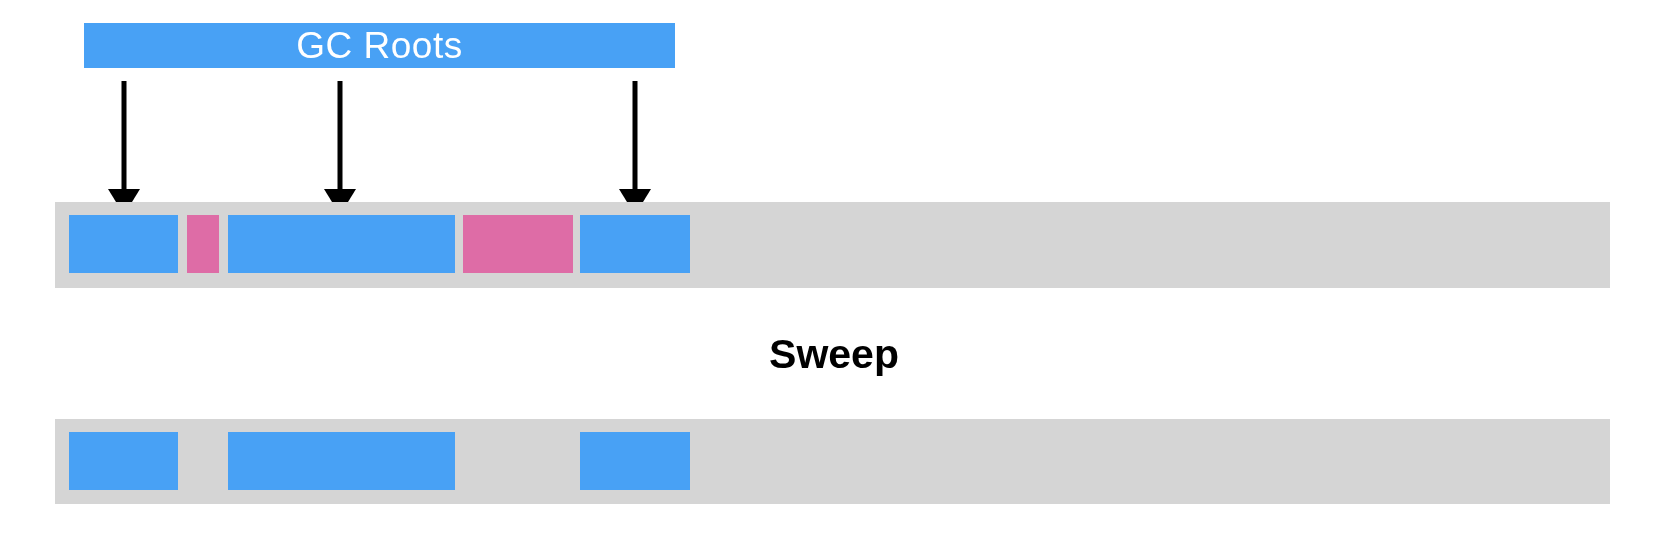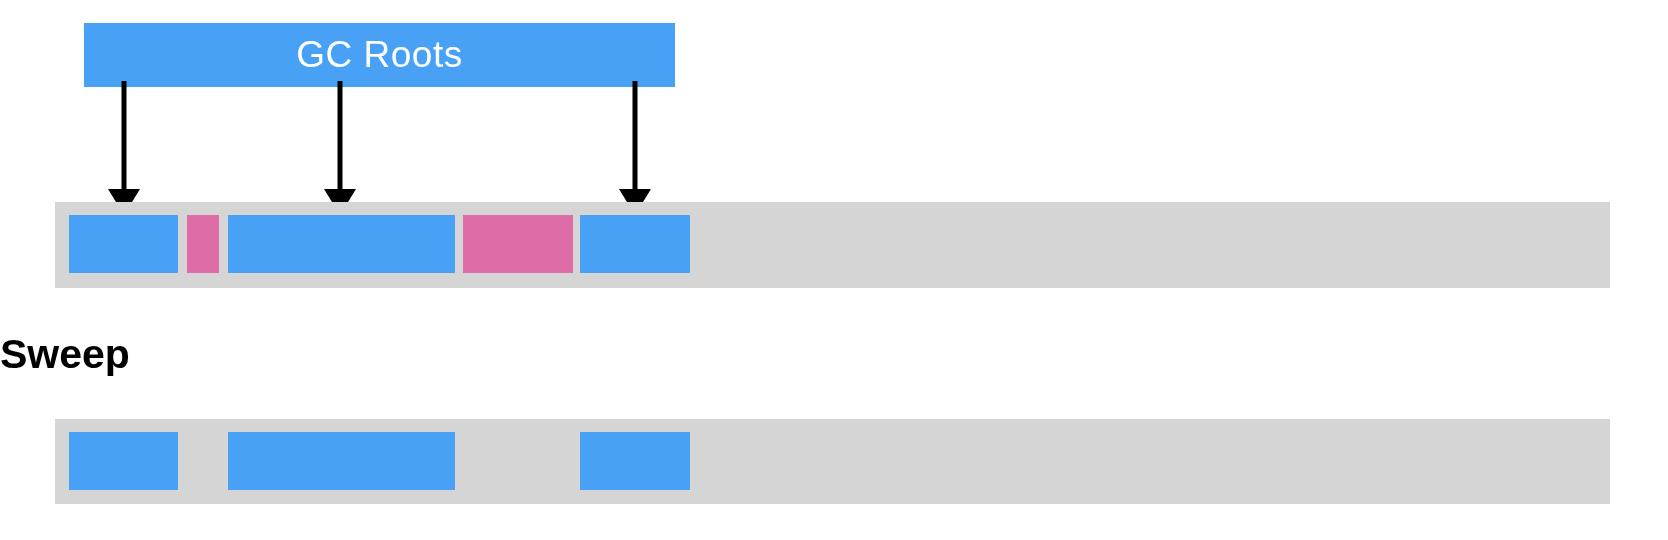--- a/index.html
+++ b/index.html
@@ -9,21 +9,21 @@
     height: 540px;
     background: #ffffff;
     overflow: hidden;
     font-family: "Liberation Sans", sans-serif;
   }
   .gc-roots {
     position: absolute;
     left: 84px;
     top: 23px;
     width: 591px;
-    height: 64px;
+    height: 45px;
     background: var(--c-live);
     display: flex;
     align-items: center;
     justify-content: center;
   }
   .gc-roots .label {
     color: var(--c-roots-text);
     font-size: 37px;
     font-weight: 400;
     letter-spacing: 0.5px;
@@ -66,21 +66,21 @@
     top: 13px;
     height: 58px;
   }
   .segment.reachable   { background: var(--c-live); }
   .segment.unreachable { background: var(--c-garbage); }
   .sweep-label {
     position: absolute;
     left: 0;
     top: 331px;
     width: 100%;
-    text-align: left;
+    text-align: center;
     font-size: 41px;
     font-weight: 700;
     color: var(--c-sweep-text);
   }
 </style>
 </head>
 <body>
 
 <div class="stage">
 

